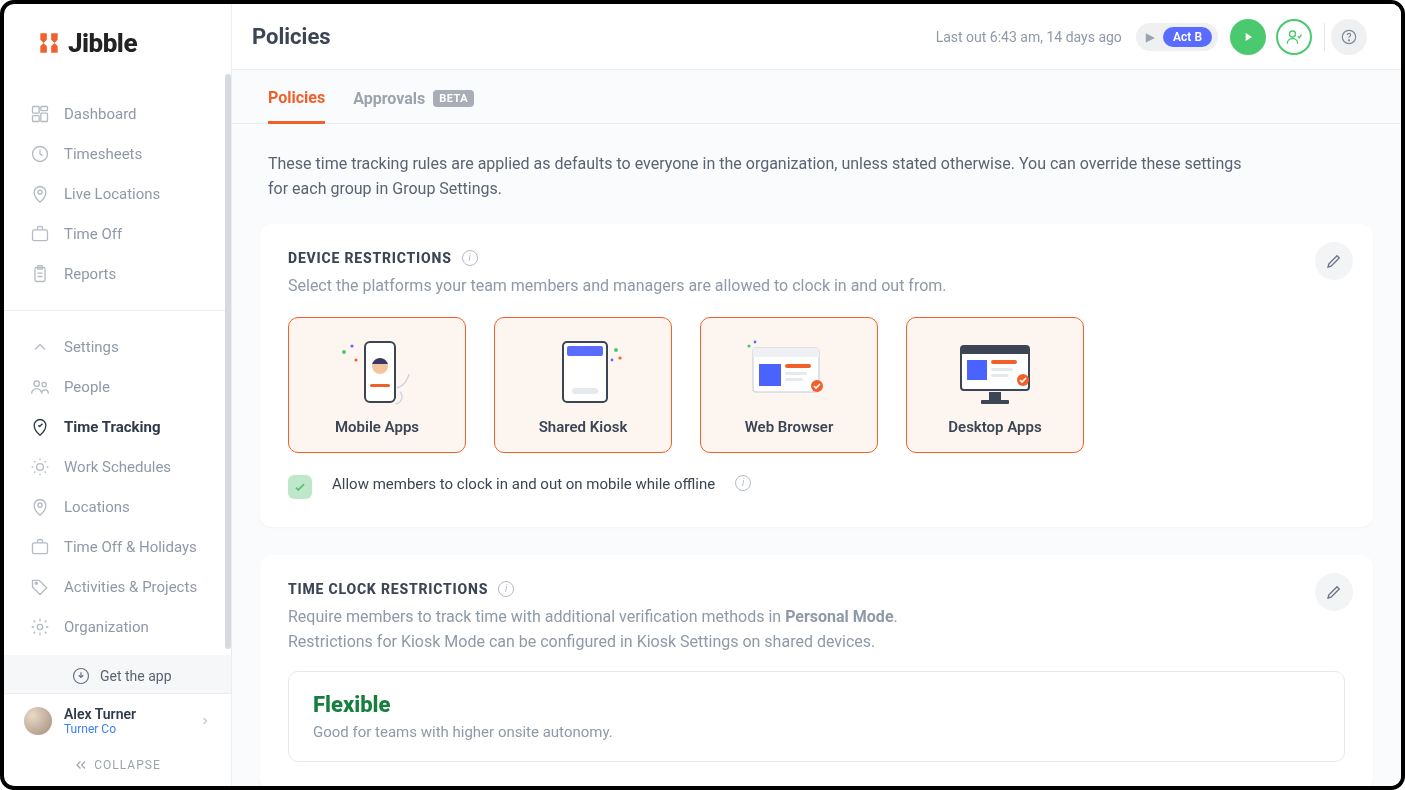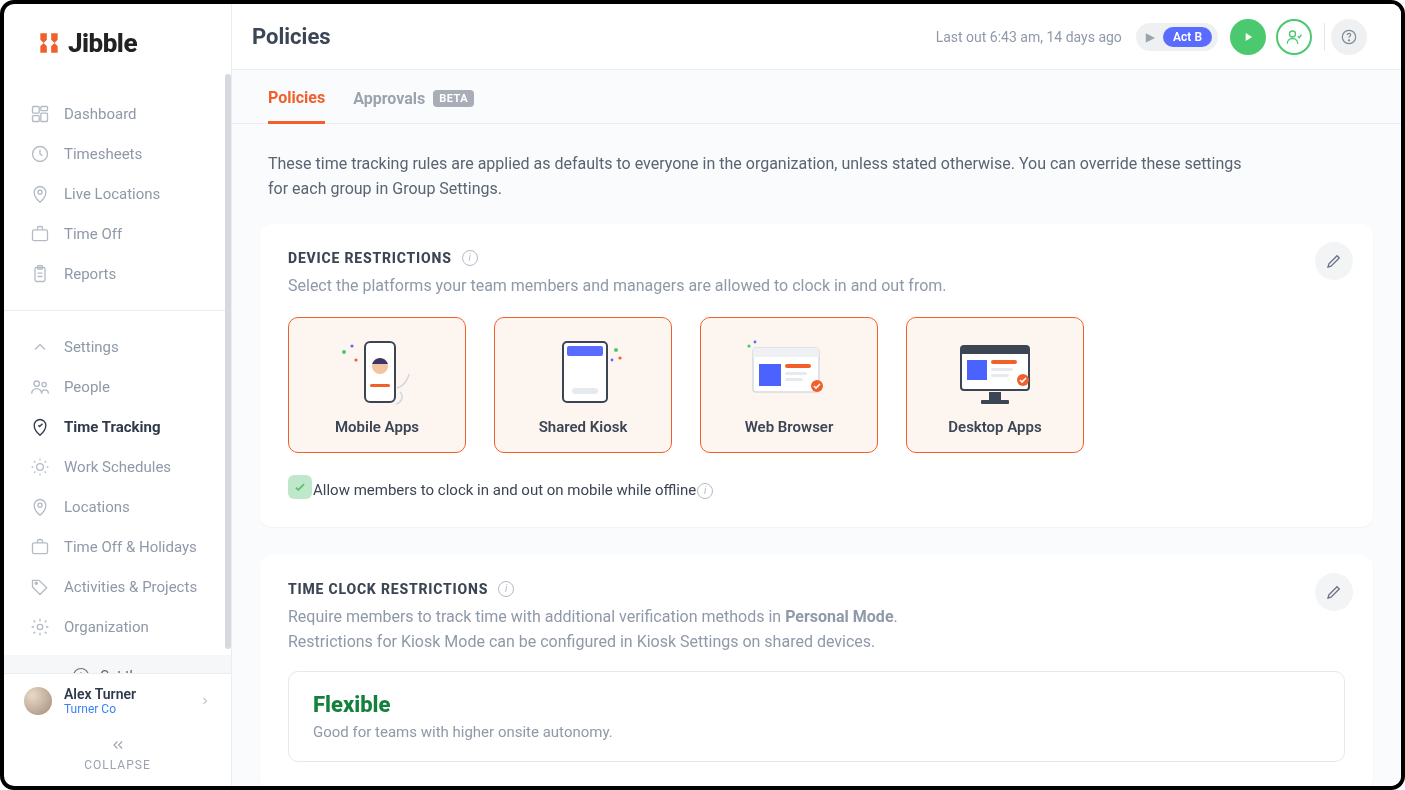--- a/index.html
+++ b/index.html
@@ -60,21 +60,20 @@
     cursor:pointer;
   }
   .avatar { width:28px; height:28px; border-radius:50%; background: radial-gradient(circle at 30% 30%, #e9d9c7, #a38c7a); }
   .profile-text { flex:1; }
   .profile-name { font-size:14px; font-weight:600; color:#2f3a4a;}
   .profile-org  { font-size:12px; color:#3b82f6;}
   .collapse {
     display:flex; align-items:center; justify-content:center; gap:6px;
     padding: 10px 0 14px 0; font-size:12px; letter-spacing:1px; color:#9ba3af;
     cursor:pointer;
-    flex-direction:column;
   }
   
   .main { flex:1; display:flex; flex-direction:column; background:#fafbfc; min-width:0;}
   .header {
     height: 66px; background:#fff; border-bottom:1px solid #ebedf0;
     display:flex; align-items:center; padding: 0 24px 0 20px;
   }
   .page-title { font-size: 22px; font-weight: 700; color:#3b4554;}
   .header-spacer { flex:1; }
   .lastout { color:#8f99a8; font-size:14px; margin-right:14px;}
@@ -103,21 +102,21 @@
   .info-ico { width:16px;height:16px;border:1.3px solid #b4bbc5;border-radius:50%; display:inline-flex;align-items:center;justify-content:center;font-size:10px;color:#b4bbc5; font-style:italic;}
   .edit-btn{ position:absolute; top:18px; right:20px; width:38px;height:38px;border-radius:50%;background:#f2f4f6;display:flex;align-items:center;justify-content:center;cursor:pointer; color:#6b7483;}
   .card-sub { color:#8f99a8; font-size:16px; margin-bottom:22px;}
   .platforms { display:flex; gap:28px;margin-top:21px;}
   .platform {
     width:178px; border:1.5px solid #f1602b; background:#fdf5f0; border-radius:10px;
     padding: 16px 10px 16px 10px; text-align:center; cursor:pointer;
   }
   .platform .illus{ height:78px; display:flex; align-items:center; justify-content:center; margin-bottom:6px;}
   .platform-label{ font-size:15px; font-weight:600; color:#3b4554;}
-  .offline-row{ display:flex; align-items:flex-end; gap:1px; margin-top:22px;}
+  .offline-row{ display:flex; align-items:flex-start; gap:20px; margin-top:22px;}
   .chk{ width:24px;height:24px;border-radius:6px;background:#bfe7c9;display:flex;align-items:center;justify-content:center;color:#5fbf77;}
   .offline-label{ color:#3b4554; font-size:15px;}
   .card2 .card-sub{ margin-bottom:6px;}
   .card2 .card-sub2{ color:#8f99a8; font-size:16px; margin-bottom:20px;}
   .mode-box{ border:1px solid #e5e8ec; border-radius:10px; padding:20px 24px;}
   .mode-title{ color:#15803d; font-size:22px; font-weight:800; margin-bottom:6px;}
   .mode-desc{ color:#8f99a8; font-size:15px;}
   
   svg{display:block}
 </style>

